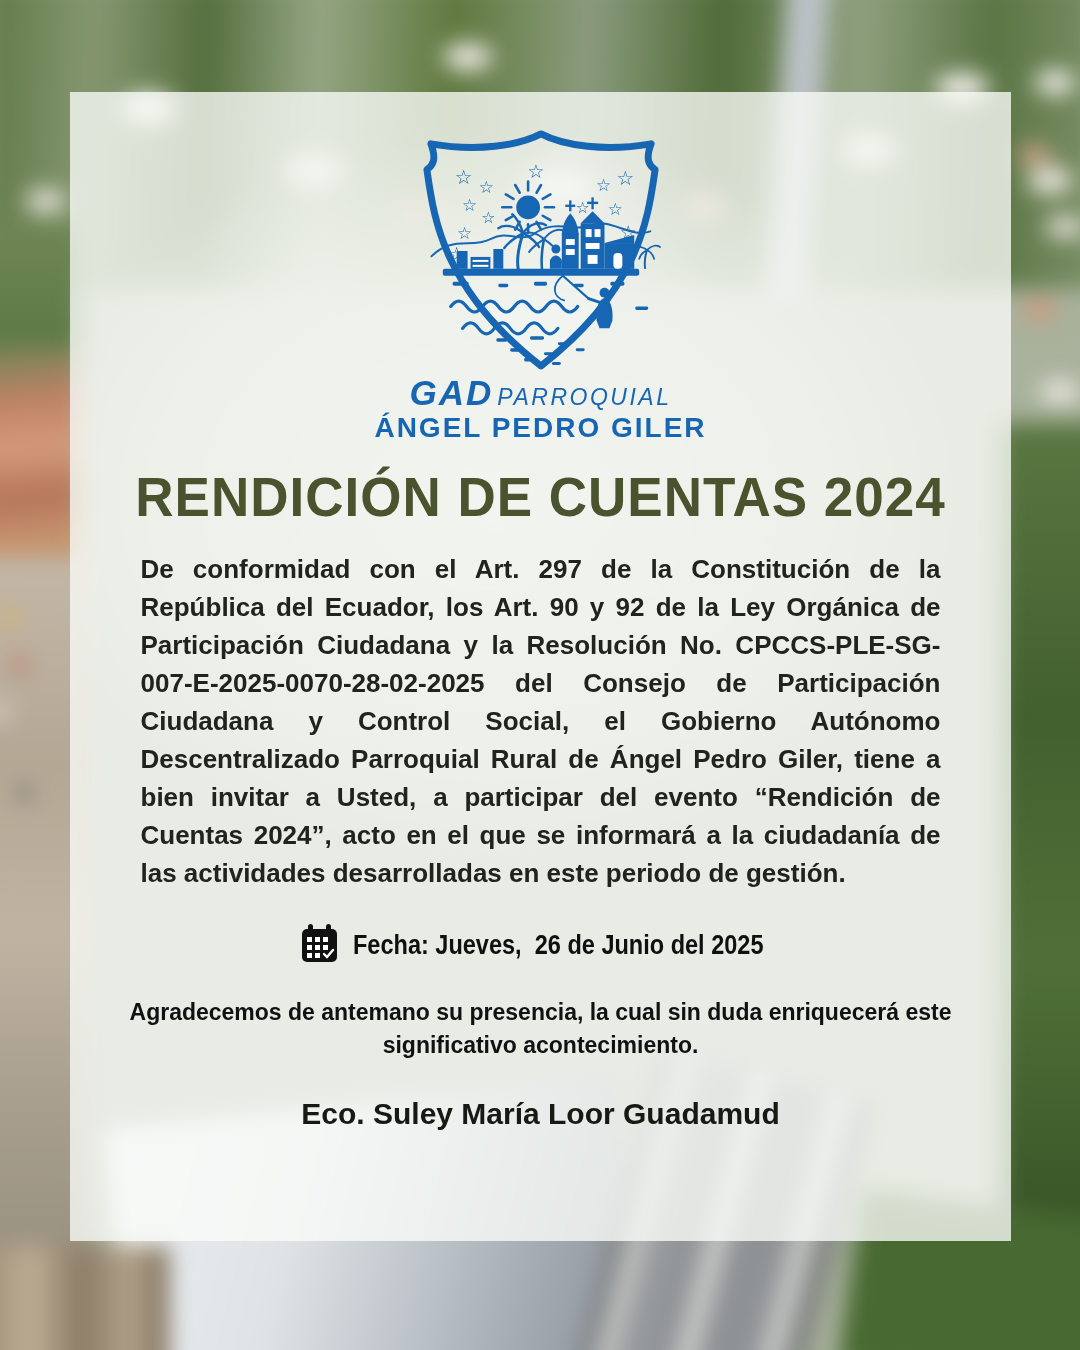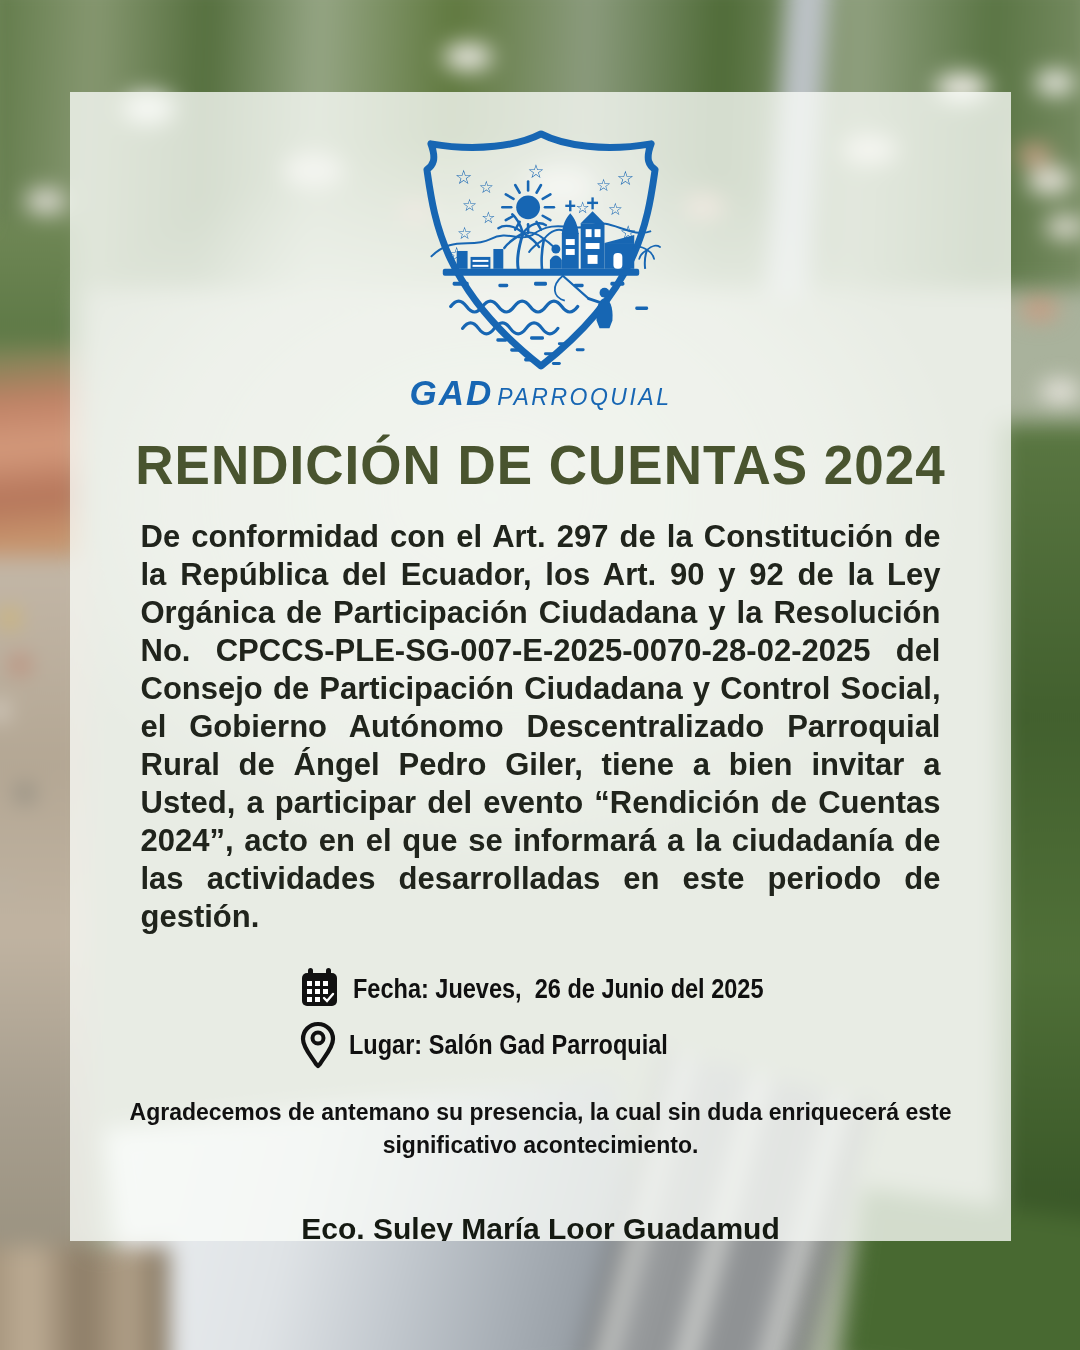--- a/index.html
+++ b/index.html
@@ -62,34 +62,34 @@
   .shield{width:268px;height:250px;}
   .wm1{margin-top:3px;color:#1766b3;line-height:1;white-space:nowrap;font-style:italic;}
   .wm-gad{font-size:35px;font-weight:800;letter-spacing:2px;}
   .wm-parroquial{font-size:23px;font-weight:500;letter-spacing:2.5px;margin-left:4px;}
   .wm2{margin-top:4px;color:#1766b3;font-size:28px;font-weight:800;letter-spacing:2px;
        line-height:1;white-space:nowrap;}
   
   .title{margin:26px 0 0;font-size:53px;font-weight:800;letter-spacing:1px;color:#49542f;
          white-space:nowrap;transform:scaleY(1.06);line-height:1.1;}
   
-  .body-text{margin:24px 0 0;width:800px;font-size:31px;font-weight:700;line-height:38px;
+  .body-text{margin:24px 0 0;width:800px;font-size:26px;font-weight:700;line-height:38px;
              color:#20241c;text-align:justify;}
   
   .details{margin-top:30px;align-self:flex-start;margin-left:230px;display:flex;
            flex-direction:column;gap:10px;}
   .detail-row{display:flex;align-items:center;gap:13px;height:46px;}
   .detail-icon{flex:0 0 auto;display:flex;align-items:center;}
   .detail-label{font-size:28px;font-weight:700;color:#101010;white-space:pre;
                 transform:scaleX(.84);transform-origin:left center;}
   
   .thanks{margin:28px 0 0;width:850px;text-align:center;font-size:23px;font-weight:700;
           color:#111;line-height:33px;}
   
-  .signature{margin-top:49px;display:flex;flex-direction:column;align-items:center;text-align:right;}
+  .signature{margin-top:34px;display:flex;flex-direction:column;align-items:center;text-align:right;}
   .sig-name{font-size:30px;font-weight:700;color:#151a12;line-height:1.2;}
 </style>
 </head>
 <body>
 
 <div class="stage">
 
   <div class="bg" aria-hidden="true">
     <div class="bb top-trees"></div>
     <div class="bb top-buildings"></div>
@@ -230,20 +230,21 @@
               <rect x="170" y="228" width="9" height="3" rx="1.5"></rect>
             <rect x="118" y="238" width="12" height="3.5" rx="1.5"></rect>
               <rect x="146" y="242" width="9" height="3" rx="1.5"></rect>
             <rect x="230" y="186" width="13" height="3.5" rx="1.5"></rect>
           </g>
         </g>
       </svg>
       <div class="wm1">
         <span class="wm-gad">GAD</span><span class="wm-parroquial">PARROQUIAL</span>
       </div>
+      <div class="wm2">ÁNGEL PEDRO GILER</div>
     </div>
 
     <h1 class="title">RENDICIÓN DE CUENTAS 2024</h1>
 
     <p class="body-text">De conformidad con el Art. 297 de la Constitución de la República del Ecuador, los Art. 90 y 92 de la Ley Orgánica de Participación Ciudadana y la Resolución No. CPCCS-PLE-SG-007-E-2025-0070-28-02-2025 del Consejo de Participación Ciudadana y Control Social, el Gobierno Autónomo Descentralizado Parroquial Rural de Ángel Pedro Giler, tiene a bien invitar a Usted, a participar del evento “Rendición de Cuentas 2024”, acto en el que se informará a la ciudadanía de las actividades desarrolladas en este periodo de gestión.</p>
 
     <div class="details">
       <div class="detail-row">
         <span class="detail-icon">
           <svg width="40" height="42" viewBox="0 0 40 42" aria-hidden="true">
@@ -258,29 +259,20 @@
                 <rect x="15" y="21" width="5" height="5"></rect>
                 <rect x="23" y="21" width="5" height="5"></rect>
               <rect x="7" y="29" width="5" height="5"></rect>
                 <rect x="15" y="29" width="5" height="5"></rect>
             </g>
             <path d="M24 30 l3 3 l6 -7" fill="none" stroke="#fff" stroke-width="2.4" stroke-linecap="round"></path>
           </svg>
         </span>
         <span class="detail-label">Fecha: Jueves,  26 de Junio del 2025</span>
       </div>
-      <div class="detail-row">
-        <span class="detail-icon">
-          <svg width="36" height="48" viewBox="0 0 36 48" aria-hidden="true">
-            <path d="M18 3 C9 3 3 10 3 18 C3 27 12 36 16 43 L18 45 L20 43 C24 36 33 27 33 18 C33 10 27 3 18 3 Z" fill="none" stroke="#111" stroke-width="4.2" stroke-linejoin="round"></path>
-            <circle cx="18" cy="17" r="5.5" fill="none" stroke="#111" stroke-width="4"></circle>
-          </svg>
-        </span>
-        <span class="detail-label">Lugar: Salón Gad Parroquial</span>
-      </div>
     </div>
 
     <p class="thanks">Agradecemos de antemano su presencia, la cual sin duda enriquecerá este significativo acontecimiento.</p>
 
     <div class="signature">
       <div class="sig-name">Eco. Suley María Loor Guadamud</div>
 
     </div>
 
   </div>

